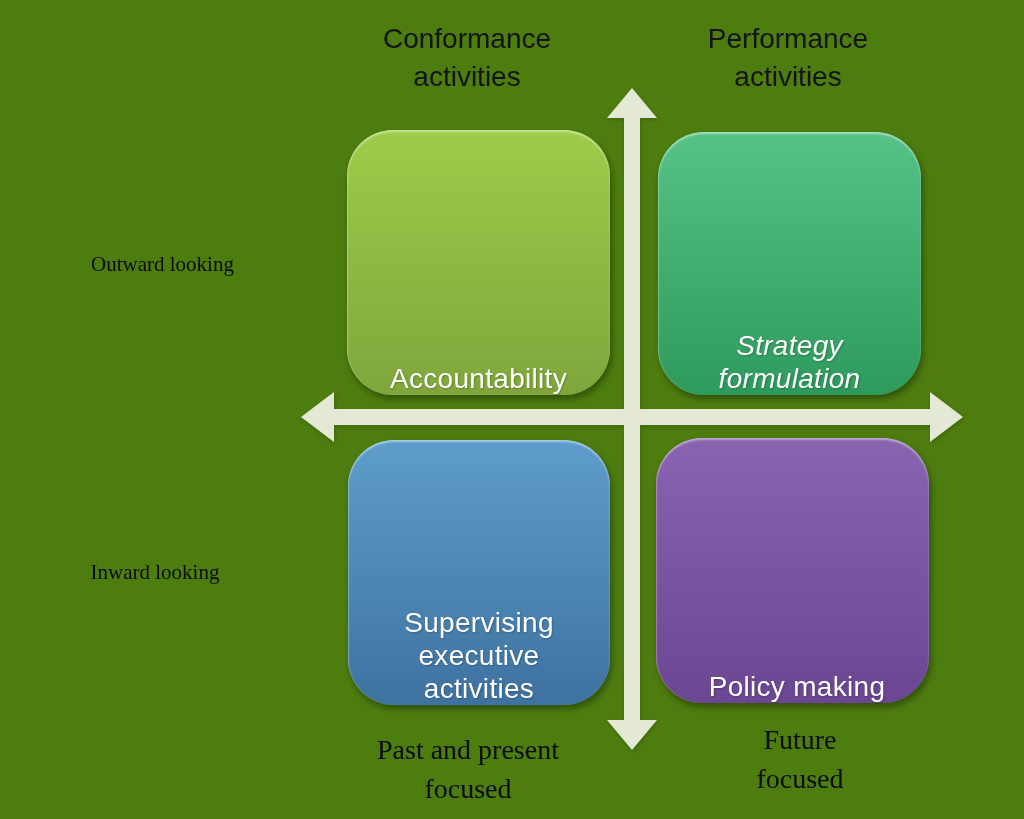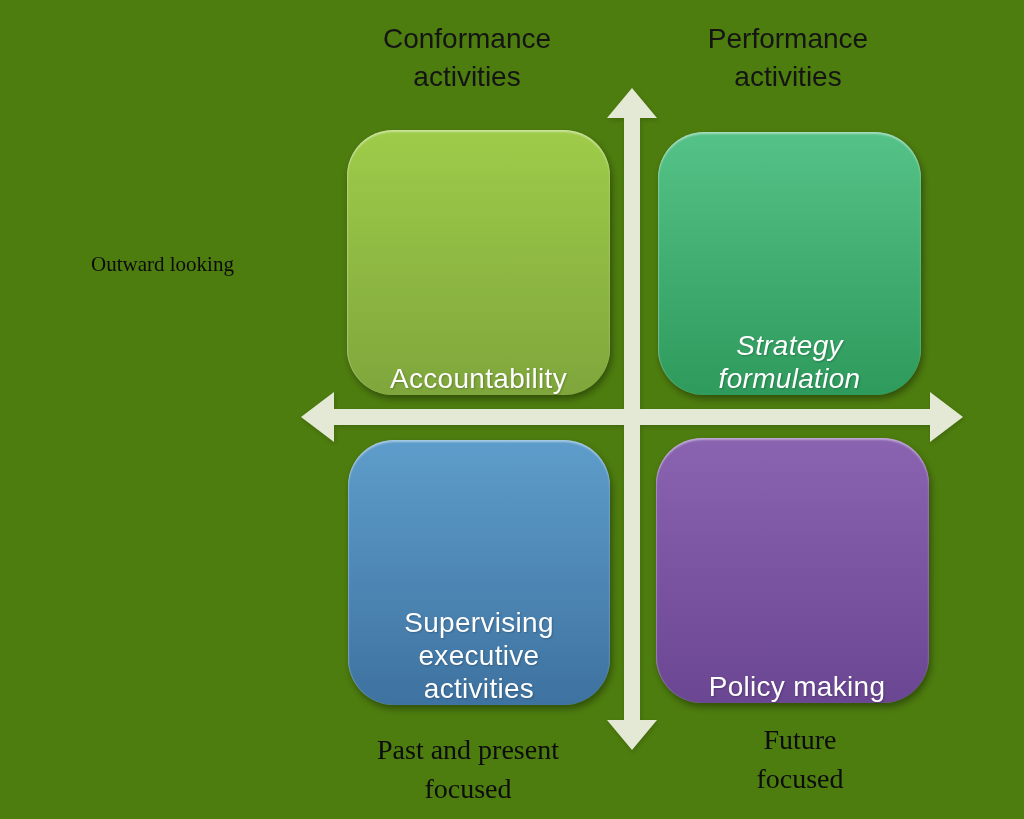--- a/index.html
+++ b/index.html
@@ -91,20 +91,21 @@
     <polygon points="301,417 334,392 334,409 930,409 930,392 963,417 930,442 930,425 334,425 334,442" fill="#e3e9d4"></polygon>
     <polygon points="632,88 657,118 640,118 640,720 657,720 632,750 607,720 624,720 624,118 607,118" fill="#e3e9d4"></polygon>
   </svg>
 
   <div class="col-label col-label-1">Conformance
 activities</div>
   <div class="col-label col-label-2">Performance
 activities</div>
 
   <div class="row-label row-label-1">Outward looking</div>
+  <div class="row-label row-label-2">Inward looking</div>
 
   <div class="quad quad-tl" style="background: linear-gradient(rgb(158, 204, 73), rgb(127, 166, 60));">
     <span class="quad-label">Accountability</span>
   </div>
   <div class="quad quad-tr" style="background: linear-gradient(rgb(85, 194, 135), rgb(46, 154, 92)); font-style: italic;">
     <span class="quad-label">Strategy
 formulation</span>
   </div>
   <div class="quad quad-bl" style="background: linear-gradient(rgb(94, 157, 203), rgb(62, 114, 160));">
     <span class="quad-label">Supervising

